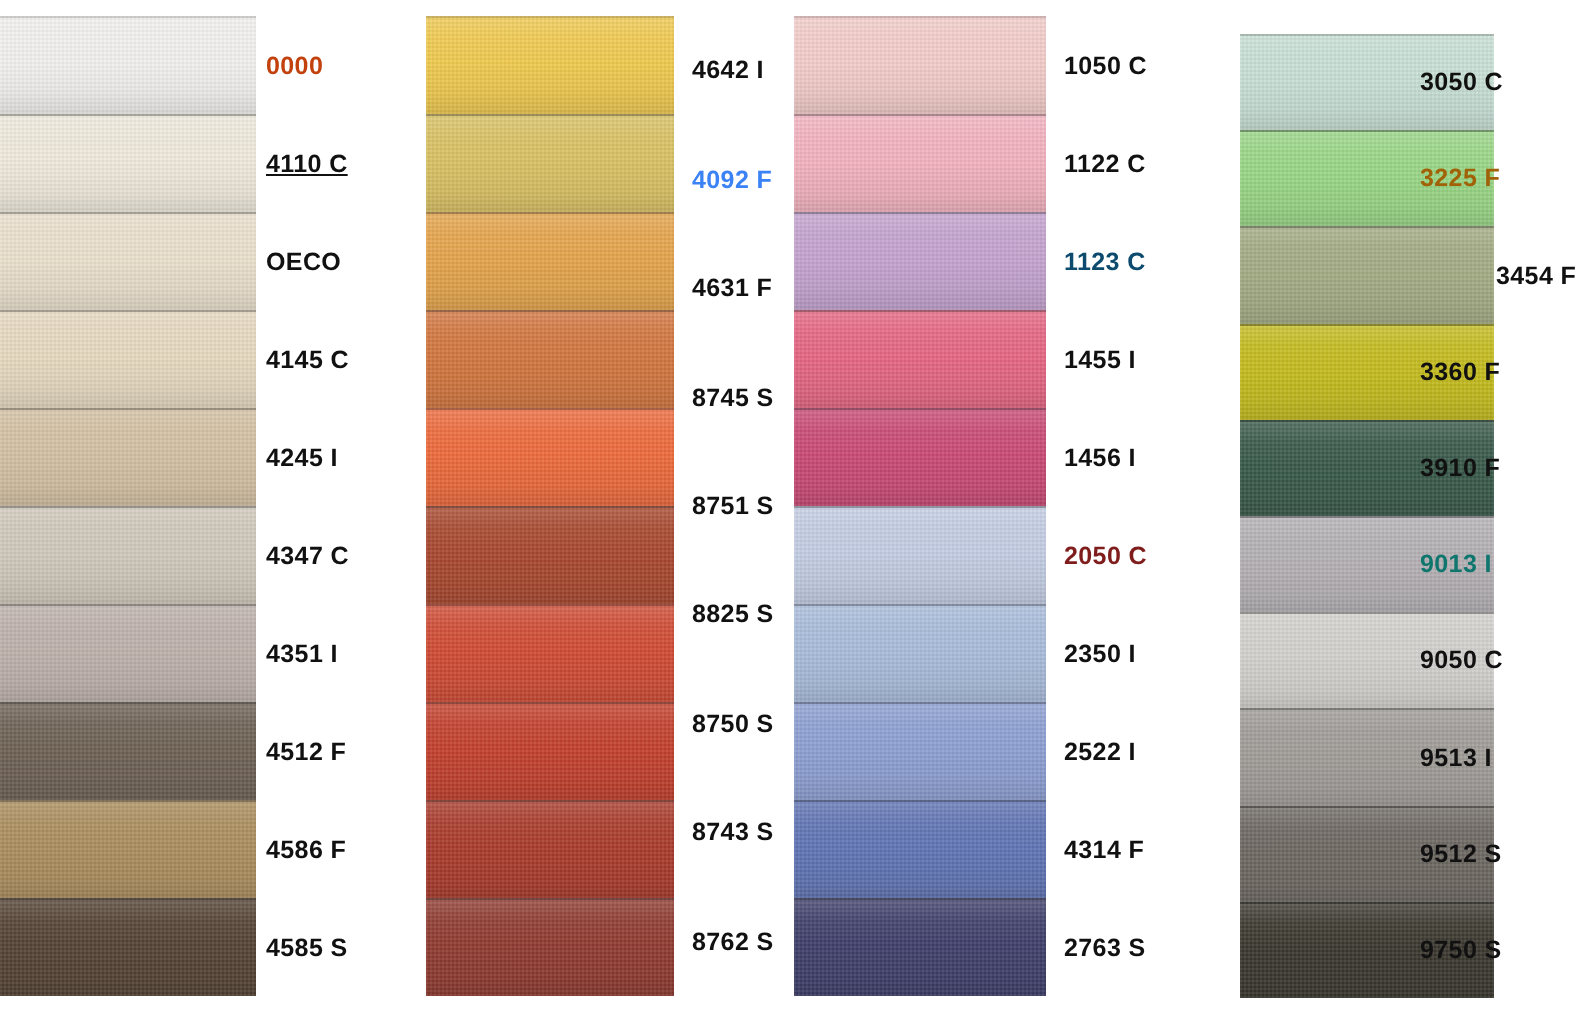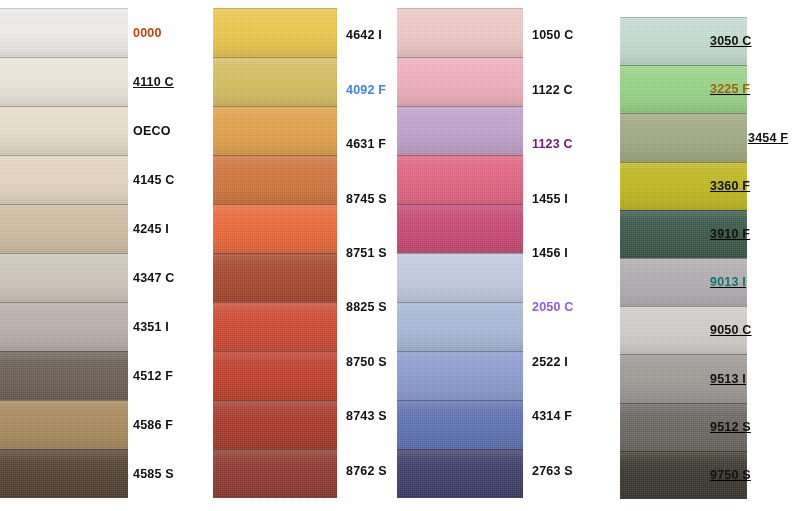--- a/index.html
+++ b/index.html
@@ -143,41 +143,42 @@
       <div class="swatch" title="1456 I" style="flex: 1 1 0px; background: rgb(201, 74, 117);"></div>
       <div class="swatch" title="2050 C" style="flex: 1 1 0px; background: rgb(195, 205, 227);"></div>
       <div class="swatch" title="2350 I" style="flex: 1 1 0px; background: rgb(169, 188, 219);"></div>
       <div class="swatch" title="2522 I" style="flex: 1 1 0px; background: rgb(141, 159, 210);"></div>
       <div class="swatch" title="2465 F" style="flex: 1 1 0px; background: rgb(96, 116, 180);"></div>
       <div class="swatch" title="2763 S" style="flex: 1 1 0px; background: rgb(63, 63, 107);"></div>
     </div>
     <div class="labels" style="left: 532px; top: 8px; height: 490px;">
       <div class="label" style="flex: 1 1 0px; color: rgb(17, 17, 17);">1050 C</div>
       <div class="label" style="flex: 1 1 0px; color: rgb(17, 17, 17);">1122 C</div>
-      <div class="label" style="flex: 1 1 0px; color: #701a75;">1123 C</div>
+      <div class="label" style="flex: 1 1 0px; color: #0c4a6e;">1123 C</div>
       <div class="label" style="flex: 1 1 0px; color: rgb(17, 17, 17);">1455 I</div>
       <div class="label" style="flex: 1 1 0px; color: rgb(17, 17, 17);">1456 I</div>
-      <div class="label" style="flex: 1 1 0px; color: #8b5cf6;">2050 C</div>
+      <div class="label" style="flex: 1 1 0px; color: #7f1d1d;">2050 C</div>
+      <div class="label" style="flex: 1 1 0px; color: rgb(17, 17, 17);">2350 I</div>
       <div class="label" style="flex: 1 1 0px; color: rgb(17, 17, 17);">2522 I</div>
       <div class="label" style="flex: 1 1 0px; color: rgb(17, 17, 17);">4314 F</div>
       <div class="label" style="flex: 1 1 0px; color: rgb(17, 17, 17);">2763 S</div>
     </div>
     <div class="swatch-stack" style="left: 620px; top: 17px; width: 127px; height: 482px;">
       <div class="swatch first" title="3050 C" style="flex: 1 1 0px; background: rgb(199, 223, 213);"></div>
       <div class="swatch" title="3225 F" style="flex: 1 1 0px; background: rgb(153, 214, 134);"></div>
       <div class="swatch" title="3454 F" style="flex: 1 1 0px; background: rgb(163, 171, 132);"></div>
       <div class="swatch" title="3360 F" style="flex: 1 1 0px; background: rgb(195, 187, 30);"></div>
       <div class="swatch" title="3910 F" style="flex: 1 1 0px; background: rgb(57, 89, 74);"></div>
       <div class="swatch" title="9013 I" style="flex: 1 1 0px; background: rgb(180, 176, 180);"></div>
       <div class="swatch" title="9050 C" style="flex: 1 1 0px; background: rgb(211, 209, 205);"></div>
       <div class="swatch" title="9513 I" style="flex: 1 1 0px; background: rgb(160, 156, 152);"></div>
       <div class="swatch" title="9512 S" style="flex: 1 1 0px; background: rgb(109, 104, 98);"></div>
       <div class="swatch" title="9750 S" style="flex: 1 1 0px; background: rgb(59, 56, 47);"></div>
     </div>
-    <div class="labels" style="left: 710px; top: 17px; height: 482px; text-decoration: underline;">
+    <div class="labels" style="left: 710px; top: 17px; height: 482px;">
       <div class="label" style="flex: 1 1 0px; color: rgb(17, 17, 17);">3050 C</div>
       <div class="label" style="flex: 1 1 0px; color: #a16207;">3225 F</div>
       <div class="label" style="flex: 1 1 0px; color: rgb(17, 17, 17); margin-left: 38px;">3454 F</div>
       <div class="label" style="flex: 1 1 0px; color: rgb(17, 17, 17);">3360 F</div>
       <div class="label" style="flex: 1 1 0px; color: rgb(17, 17, 17);">3910 F</div>
       <div class="label" style="flex: 1 1 0px; color: #0f766e;">9013 I</div>
       <div class="label" style="flex: 1 1 0px; color: rgb(17, 17, 17);">9050 C</div>
       <div class="label" style="flex: 1 1 0px; color: rgb(17, 17, 17);">9513 I</div>
       <div class="label" style="flex: 1 1 0px; color: rgb(17, 17, 17);">9512 S</div>
       <div class="label" style="flex: 1 1 0px; color: rgb(17, 17, 17);">9750 S</div>

